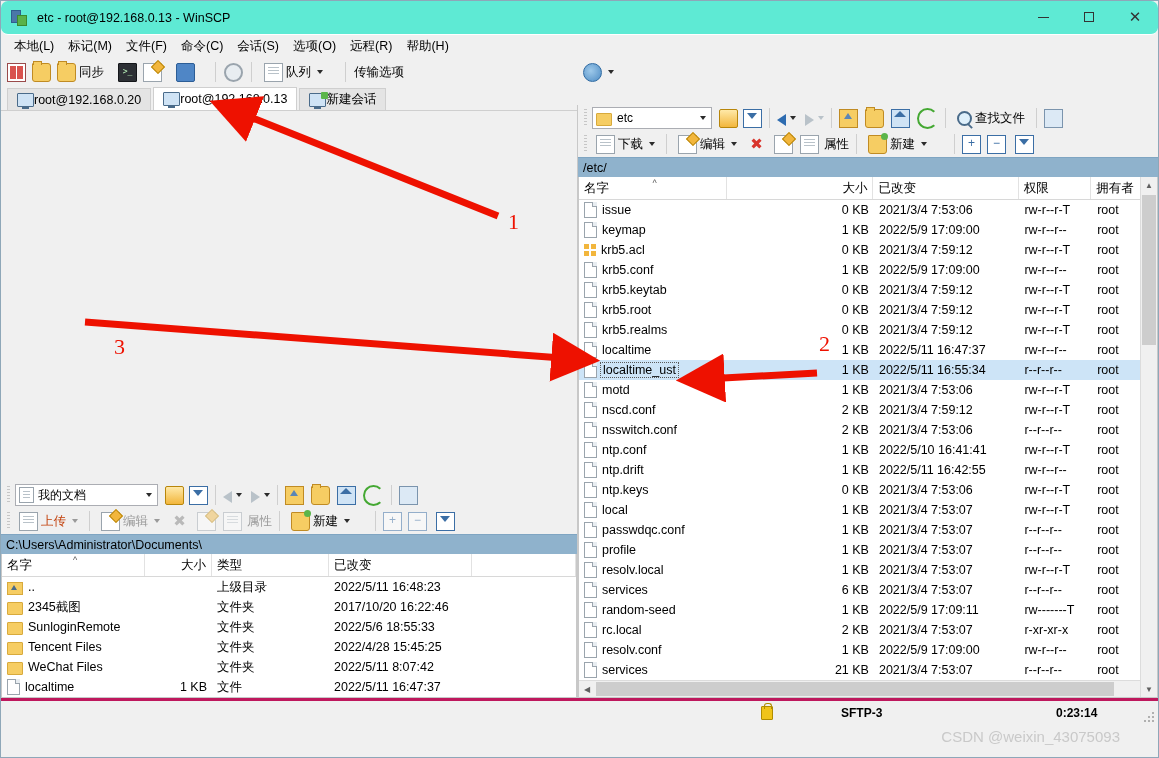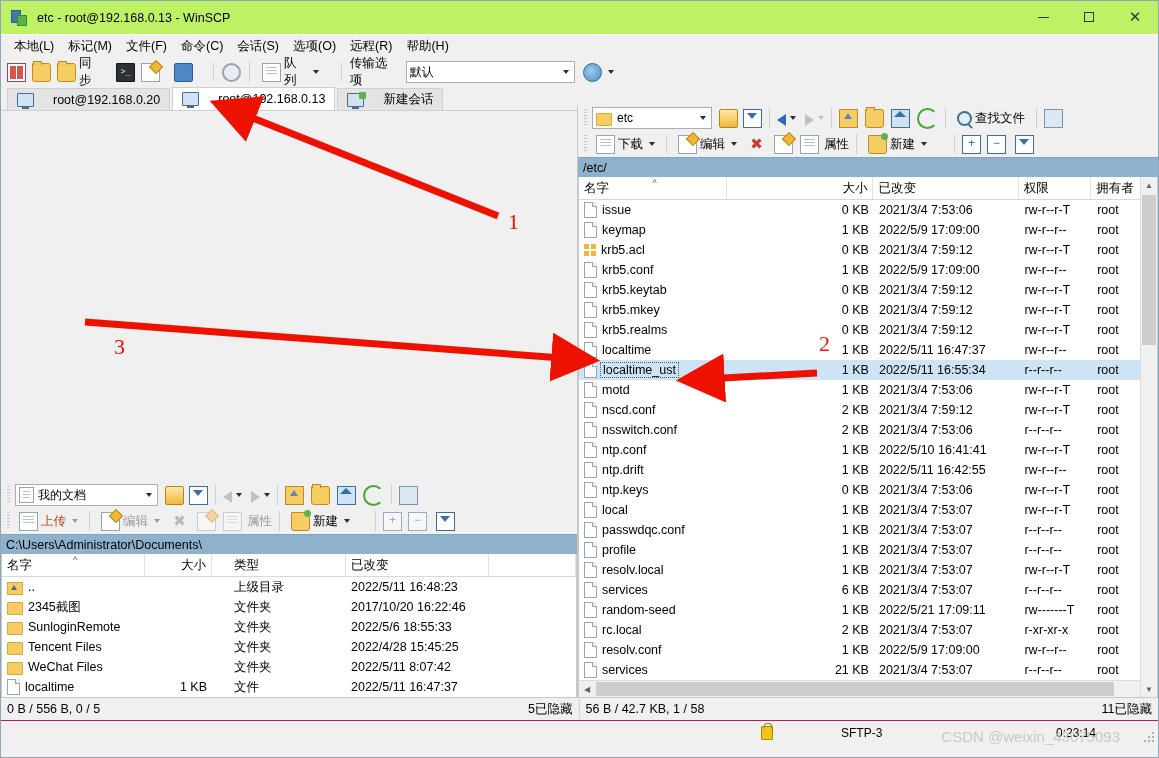--- a/index.html
+++ b/index.html
@@ -6,22 +6,22 @@
   body{
     width:1159px;height:758px;overflow:hidden;
     font-family:"Liberation Sans","DejaVu Sans",sans-serif;
     font-size:12px;color:#000;background:#f0f0f0;
     -webkit-font-smoothing:antialiased;
   }
   #app{position:relative;width:1159px;height:758px;background:#f0f0f0;
        border:1px solid #8ea7b8;box-sizing:border-box;}
 
   
-  .titlebar{height:33px;background:#bef264;display:flex;align-items:center;
-            border-bottom:1px solid #ffffff;position:relative;}
+  .titlebar{height:33px;background:#5eead4;display:flex;align-items:center;
+            border-bottom:1px solid #ffffff;position:relative;border-radius:7px;}
   .title-icon{width:18px;height:18px;margin-left:10px;margin-right:8px;position:relative;flex:none;}
   .title-icon .a{position:absolute;left:0;top:1px;width:10px;height:13px;background:#4a77a8;border:1px solid #2f5e8e;box-sizing:border-box;}
   .title-icon .b{position:absolute;left:6px;top:6px;width:10px;height:11px;background:#59b24a;border:1px solid #3a8a2e;box-sizing:border-box;}
   .title-text{font-size:12.5px;color:#000;}
   .win-buttons{position:absolute;right:0;top:0;height:32px;display:flex;}
   .win-btn{width:46px;height:32px;display:flex;align-items:center;justify-content:center;
            font-size:13px;color:#333;}
   .glyph-min{display:block;width:11px;height:1px;background:#333;}
   .glyph-max{display:block;width:10px;height:10px;border:1px solid #333;box-sizing:border-box;}
   .glyph-close{display:block;font-size:15px;line-height:15px;font-family:"DejaVu Sans",sans-serif;}
@@ -96,21 +96,21 @@
   .ic-multi{width:12px;height:12px;position:relative;flex:none;
      background:
        linear-gradient(#f2b63c,#f2b63c) 0 0/5px 5px no-repeat,
        linear-gradient(#f2b63c,#f2b63c) 7px 0/5px 5px no-repeat,
        linear-gradient(#f2b63c,#f2b63c) 0 7px/5px 5px no-repeat,
        linear-gradient(#f2b63c,#f2b63c) 7px 7px/5px 5px no-repeat;}
 
   
   .tabstrip{height:23px;background:#f0f0f0;display:flex;align-items:flex-end;padding-left:6px;
             border-bottom:1px solid #cfcfcf;}
-  .tab{height:21px;display:flex;align-items:center;gap:19px;padding:0 9px;
+  .tab{height:21px;display:flex;align-items:center;gap:0;padding:0 9px;
        background:#e4e4e4;border:1px solid #cfcfcf;border-bottom:none;font-size:12.5px;margin-right:2px;cursor:default;}
   .tab.active{background:#ffffff;height:22px;}
 
   
   .panes{display:flex;height:587px;align-items:flex-end;}
   .pane{width:578px;display:flex;flex-direction:column;background:#f0f0f0;}
   .pane.right{width:580px;border-left:1px solid #c8c8c8;}
   .pane-toolbars{background:#f0f0f0;}
   .tb-row{height:26px;display:flex;align-items:center;padding-left:4px;gap:1px;}
   .pathbar{height:19px;background:#8fb2cc;color:#000;font-size:12.5px;display:flex;align-items:center;
@@ -123,40 +123,40 @@
   .ch .sortmark{position:absolute;left:50%;top:1px;font-size:9px;color:#555;}
   .rows{flex:1;overflow:hidden;}
   .row{height:20px;display:flex;align-items:center;font-size:12.5px;cursor:default;}
   .row.sel{background:#cde4f7;}
   .cell{box-sizing:border-box;padding:0 5px;display:flex;align-items:center;overflow:hidden;white-space:nowrap;}
   .cell.num{justify-content:flex-end;}
   .cell.name{gap:5px;}
   .focusbox{border:1px dotted #5a5a5a;padding:0 2px;margin-left:-2px;}
 
   
-  .L-name{width:143px;} .L-size{width:67px;} .L-type{width:117px;margin-left:17px;} .L-chg{width:143px;} .L-rest{flex:1;}
+  .L-name{width:143px;} .L-size{width:67px;} .L-type{width:117px;} .L-chg{width:143px;} .L-rest{flex:1;}
   
   .R-name{width:149px;} .R-size{width:147px;} .R-chg{width:146px;} .R-perm{width:73px;} .R-own{width:55px;}
   .R-rest{flex:1;}
 
   .vscroll{position:absolute;right:0;top:0;width:16px;bottom:0;background:#f0f0f0;border-left:1px solid #dcdcdc;}
   .vs-btn{height:16px;display:flex;align-items:center;justify-content:center;font-size:8px;color:#606060;background:#f0f0f0;}
   .vs-thumb{position:absolute;left:1px;right:1px;background:#cdcdcd;}
   .hscroll{height:16px;background:#f0f0f0;border-top:1px solid #dcdcdc;display:flex;align-items:center;flex:none;}
   .hs-btn{width:16px;text-align:center;font-size:8px;color:#606060;}
   .hs-track{flex:1;height:14px;position:relative;}
   .hs-thumb{position:absolute;left:1px;top:0;height:14px;background:#cdcdcd;}
 
   
   .statusrow{display:flex;height:22px;background:#f0f0f0;align-items:center;}
   .st{display:flex;align-items:center;height:20px;font-size:12.5px;box-sizing:border-box;padding:0 6px;}
   .st.left{width:578px;justify-content:space-between;}
   .st.right{width:580px;justify-content:space-between;border-left:1px solid #d3d3d3;}
-  .appstatus{height:24px;background:#f0f0f0;display:flex;align-items:center;border-top:1px solid #be185d;
-             font-size:12px;position:relative;}
+  .appstatus{height:24px;background:#f0f0f0;display:flex;align-items:center;border-top:3px solid #be185d;
+             font-size:12px;position:relative;font-weight:bold;}
   .as-cell{position:absolute;display:flex;align-items:center;gap:4px;}
   .lock{width:10px;height:12px;background:#f0c419;border:1px solid #b08c00;border-radius:1px;position:relative;}
   .lock:before{content:"";position:absolute;left:2px;top:-4px;width:6px;height:5px;border:1px solid #b08c00;border-bottom:none;border-radius:3px 3px 0 0;}
   .grip{position:absolute;right:3px;bottom:2px;width:12px;height:12px;
         background:
           radial-gradient(#b0b0b0 40%,transparent 41%) 8px 0/4px 4px no-repeat,
           radial-gradient(#b0b0b0 40%,transparent 41%) 4px 4px/4px 4px no-repeat,
           radial-gradient(#b0b0b0 40%,transparent 41%) 8px 4px/4px 4px no-repeat,
           radial-gradient(#b0b0b0 40%,transparent 41%) 0 8px/4px 4px no-repeat,
           radial-gradient(#b0b0b0 40%,transparent 41%) 4px 8px/4px 4px no-repeat,
@@ -216,24 +216,20 @@
     <div class="tb-sep" style="margin-left:18px"></div>
     <span class="ic ic-gear"></span>
     <div class="tb-sep"></div>
     <div class="tb-btn">
       <span class="ic ic-paper"></span>
       <span class="tb-label">队列</span>
       <span class="caret"></span>
     </div>
     <div class="tb-sep" style="margin-left:16px"></div>
     <span class="tb-label">传输选项</span>
-    <div class="combo" style="margin-left:6px">
-      <span>默认</span>
-      <span class="cb-caret"></span>
-    </div>
     <div style="flex:1"></div>
     <div class="tb-btn" style="margin-right:540px">
       <span class="ic ic-sync"></span>
       <span class="caret"></span>
     </div>
   </div>
 
   <div class="tabstrip">
     <div class="tab">
       <span class="ic ic-monitor"></span>
@@ -504,21 +500,21 @@
               </div>
               <div class="cell R-size num">0 KB</div>
               <div class="cell R-chg">2021/3/4 7:59:12</div>
               <div class="cell R-perm">rw-r--r-T</div>
               <div class="cell R-own">root</div>
               <div class="cell R-rest"></div>
             </div>
             <div class="row">
               <div class="cell R-name name">
                 <span class="ic-doc"></span>
-                <span>krb5.mkey</span>
+                <span>krb5.root</span>
               </div>
               <div class="cell R-size num">0 KB</div>
               <div class="cell R-chg">2021/3/4 7:59:12</div>
               <div class="cell R-perm">rw-r--r-T</div>
               <div class="cell R-own">root</div>
               <div class="cell R-rest"></div>
             </div>
             <div class="row">
               <div class="cell R-name name">
                 <span class="ic-doc"></span>
@@ -672,21 +668,21 @@
               <div class="cell R-perm">r--r--r--</div>
               <div class="cell R-own">root</div>
               <div class="cell R-rest"></div>
             </div>
             <div class="row">
               <div class="cell R-name name">
                 <span class="ic-doc"></span>
                 <span>random-seed</span>
               </div>
               <div class="cell R-size num">1 KB</div>
-              <div class="cell R-chg">2022/5/21 17:09:11</div>
+              <div class="cell R-chg">2022/5/9 17:09:11</div>
               <div class="cell R-perm">rw-------T</div>
               <div class="cell R-own">root</div>
               <div class="cell R-rest"></div>
             </div>
             <div class="row">
               <div class="cell R-name name">
                 <span class="ic-doc"></span>
                 <span>rc.local</span>
               </div>
               <div class="cell R-size num">2 KB</div>
@@ -727,30 +723,20 @@
           <div class="hs-btn">◀</div>
           <div class="hs-track">
             <div class="hs-thumb" style="width:518px"></div>
           </div>
           <div class="hs-btn">▶</div>
         </div>
       </div>
     </div>
   </div>
 
-  <div class="statusrow">
-    <div class="st left">
-      <span>0 B / 556 B,  0 / 5</span>
-      <span>5已隐藏</span>
-    </div>
-    <div class="st right">
-      <span>56 B / 42.7 KB,  1 / 58</span>
-      <span>11已隐藏</span>
-    </div>
-  </div>
 
   <div class="appstatus">
     <div class="as-cell" style="left:760px">
       <span class="lock"></span>
     </div>
     <div class="as-cell" style="left:840px">
       <span>SFTP-3</span>
     </div>
     <div class="as-cell" style="left:1055px">
       <span>0:23:14</span>

